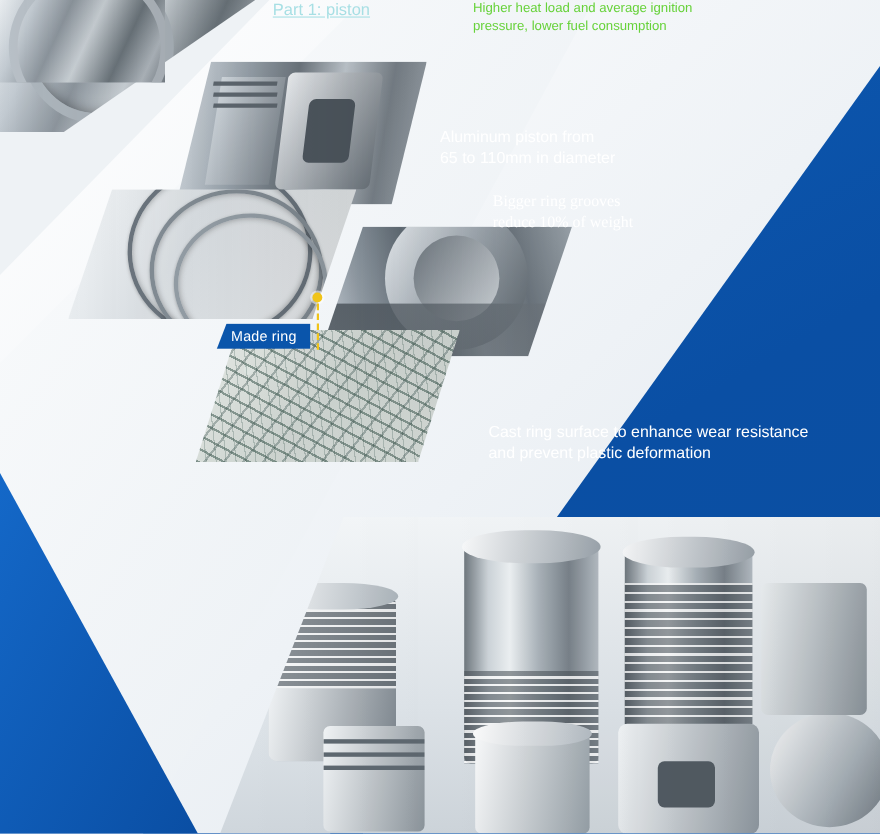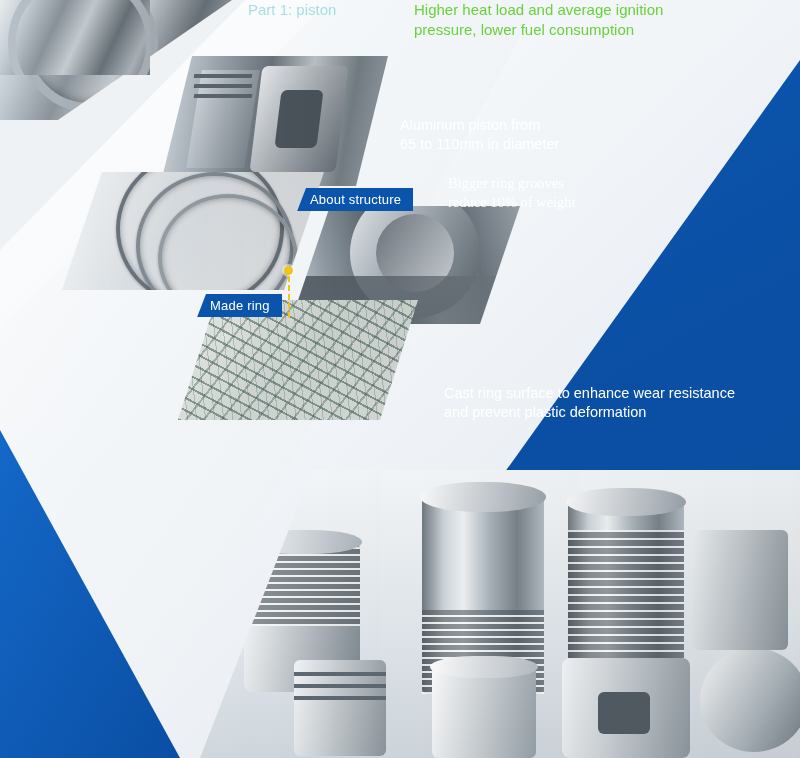--- a/index.html
+++ b/index.html
@@ -97,24 +97,26 @@
 
   
   .txt {
     position: absolute;
     line-height: 1.3;
     white-space: pre-line;
   }
   .title-part {
     color: #a7dfe4;
     font-size: 15px;
+    text-decoration: underline;
   }
   .title-green {
     color: #67d23a;
-    font-size: 15px;
+    font-size: 12px;
+    margin-left: 16px;
   }
   .spec {
     color: #ffffff;
     font-size: 14.5px;
   }
   .tag {
     position: absolute;
     color: #ffffff;
     font-size: 13px;
     background: #0a55ab;
@@ -261,17 +263,16 @@
     65 to 110mm in diameter</div>
 
   <div class="txt spec" style="left:448px; top:174px;font-family:Liberation Serif, serif;">Bigger ring grooves
     reduce 10% of weight</div>
 
 
 
   <div class="txt spec" style="left:444px; top:384px;">Cast ring surface to enhance wear resistance
   and prevent plastic deformation</div>
 
-  <div class="tag" style="left:296px; top:188px; clip-path: polygon(10px 0, 140px 0, 130px 26px, 0 26px);">About structure</div>
 
   <div class="tag" style="left:196px; top:294px; clip-path: polygon(10px 0, 120px 0, 110px 26px, 0 26px);">Made ring</div>
 
 </div>
 
 </body></html>

